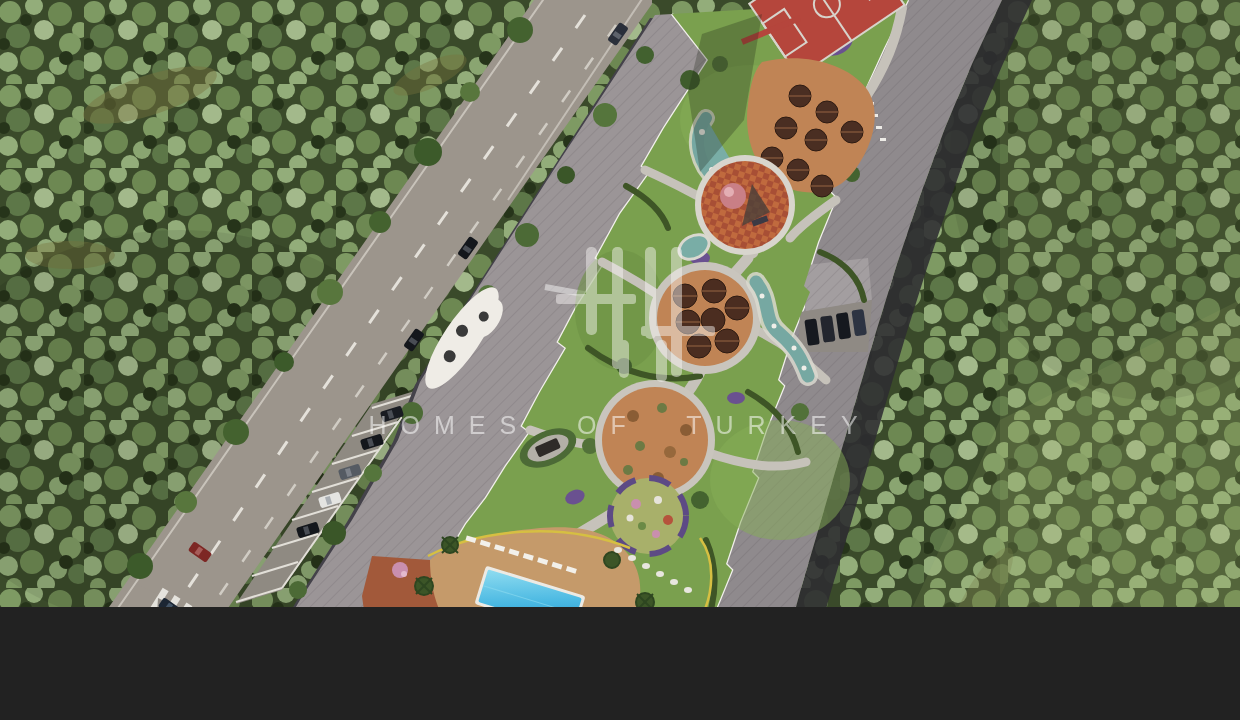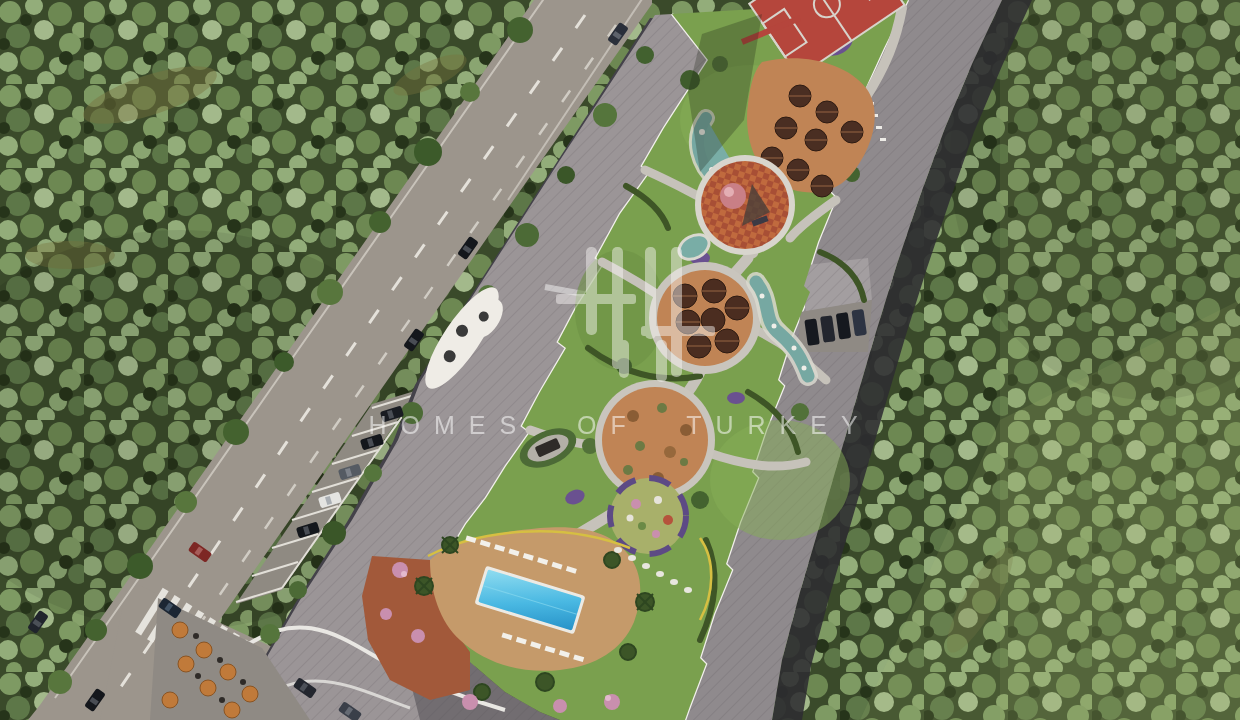--- a/index.html
+++ b/index.html
@@ -1,16 +1,16 @@
 <!DOCTYPE html>
 <html style="--forestBase: #3a4a2a; --road: #9c958c; --roofLeft: #9b9597; --roofRight: #8f8a8d; --lawn: #7aa04e; --path: #c6c2ba; --pool: #3fb6e0; --deck: #c59a6a; --terracotta: #a2593a; --plazaOrange: #c08455; --water: #79ada6; --purple: #6a5190; --courtRed: #b5463c; --shadowDark: #2e2c31; --watermark: #ffffff;"><head>
 <meta charset="utf-8">
 <style>
   html,body{margin:0;padding:0;background:#222;}
-  .stage{position:relative;width:1240px;height:720px;overflow:hidden;
+  .stage{position:relative;width:1240px;height:607px;overflow:hidden;
          font-family:"Liberation Sans",sans-serif;}
   svg{display:block}
   
   .c-forest{fill:var(--forestBase,#3a4a2a)}
   .c-road{fill:var(--road,#9c958c)}
   .c-roofL{fill:var(--roofLeft,#9b9597)}
   .c-roofR{fill:var(--roofRight,#8f8a8d)}
   .c-lawn{fill:var(--lawn,#7aa04e)}
   .c-deck{fill:var(--deck,#c59a6a)}
   .c-terr{fill:var(--terracotta,#a2593a)}

